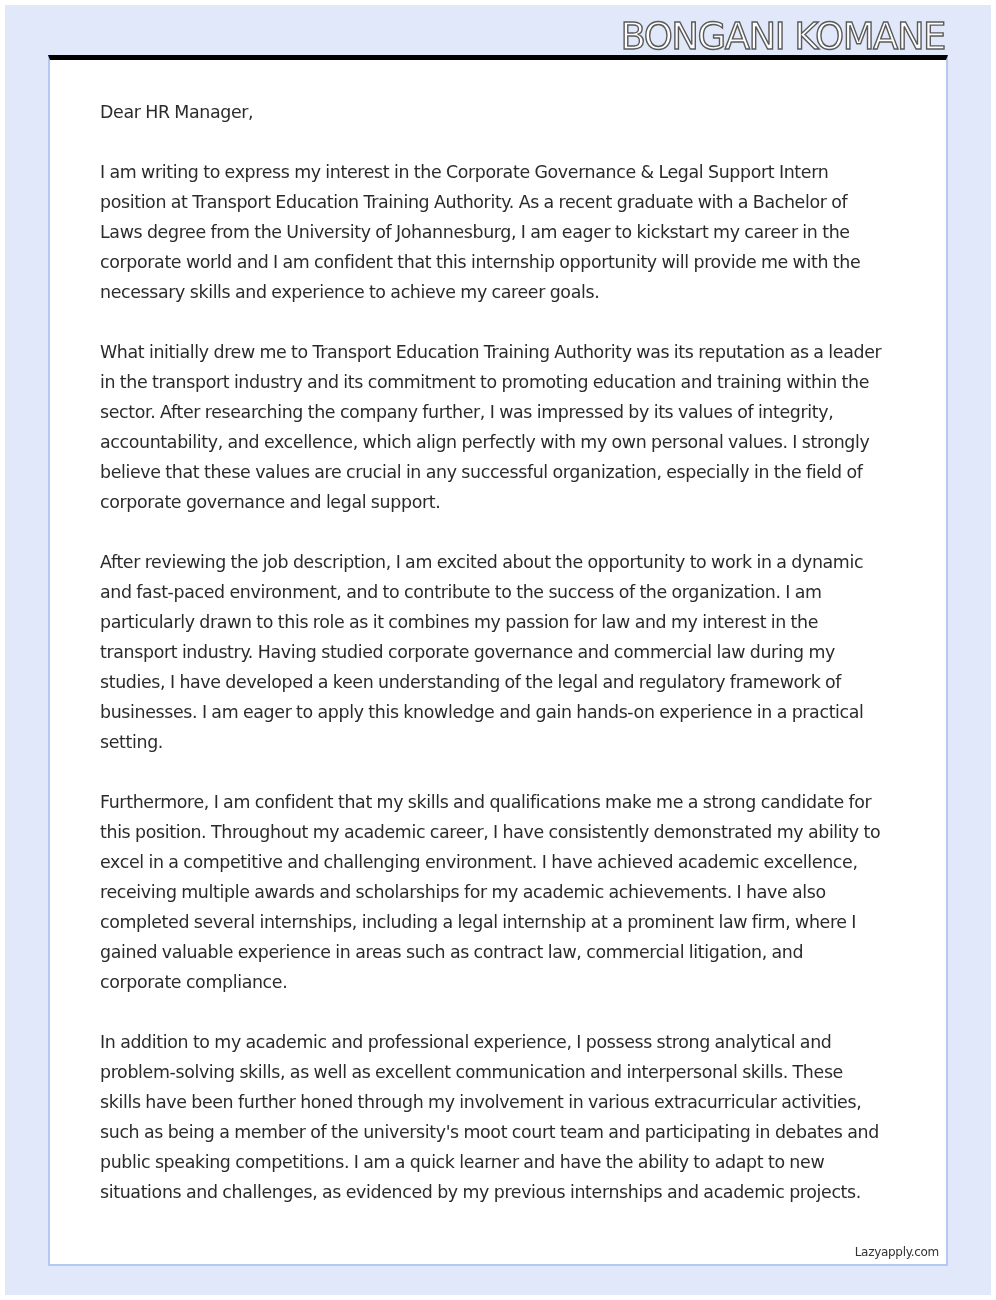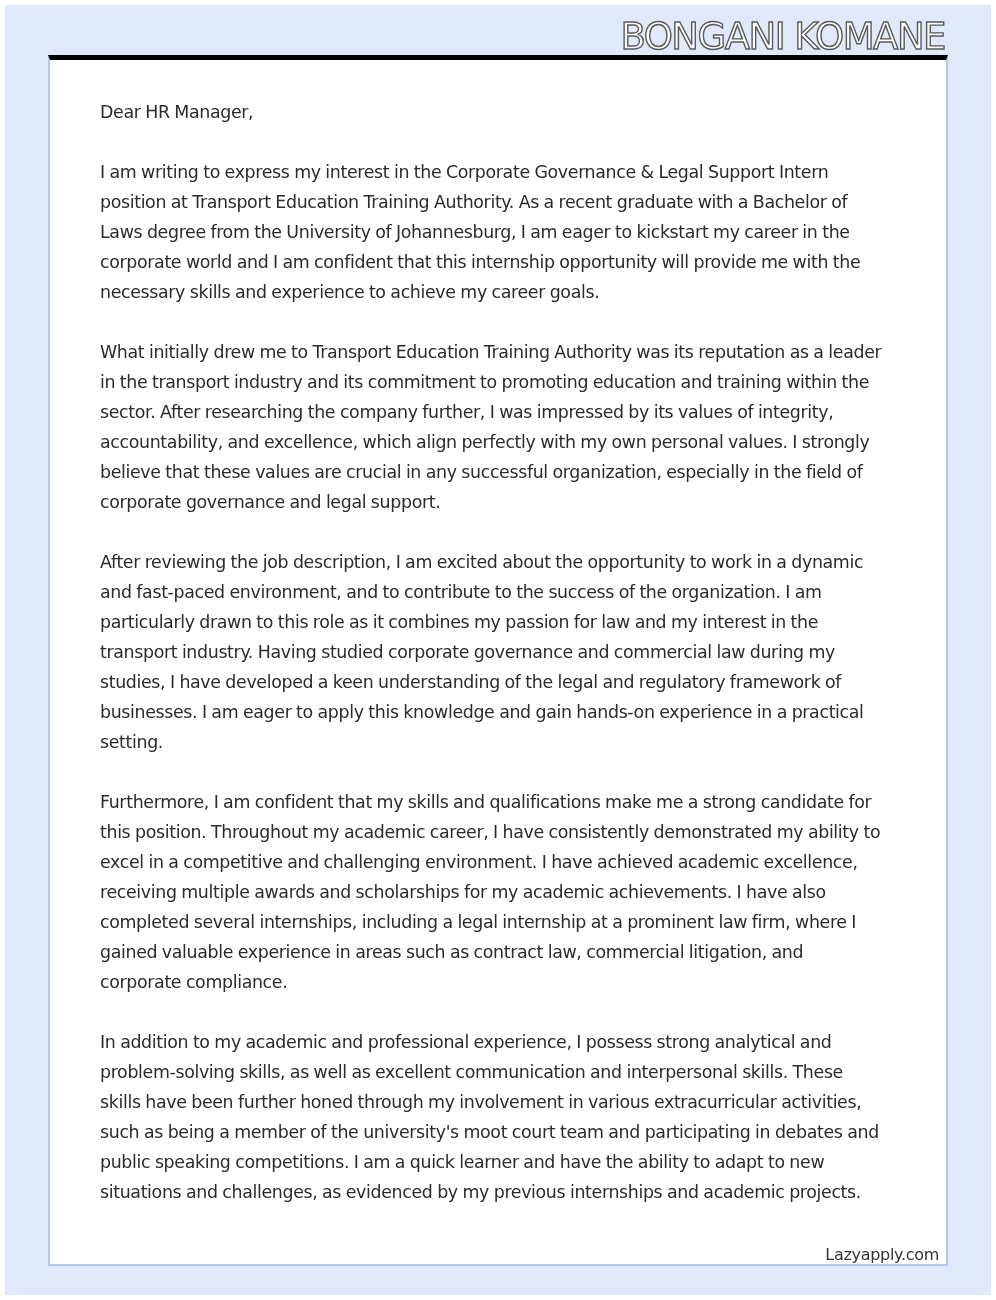--- a/index.html
+++ b/index.html
@@ -21,21 +21,21 @@
     border-left: 2px solid #b3c9f2; border-right: 2px solid #b3c9f2; border-bottom: 2px solid #b3c9f2;
   }
   .content {
     position: absolute; left: 95px; top: 92px; width: 800px;
     font-family: "DejaVu Sans", sans-serif; font-size: 17.4px; line-height: 30px;
     color: #2b2b2b; letter-spacing: -0.35px; word-spacing: -0.5px;
   }
   .content p { margin: 0 17px 30px 0; }
   .watermark {
     position: absolute; right: 52px; top: 1240px;
-    font-family: "DejaVu Sans", sans-serif; font-size: 16px; color: #333333;
+    font-family: "DejaVu Sans", sans-serif; font-size: 12px; color: #333333;
     letter-spacing: -0.3px;
   }
 </style>
 </head>
 <body>
 
 <div class="canvas">
   <div class="page"></div>
   <div class="name">BONGANI KOMANE</div>
   <div class="content">

